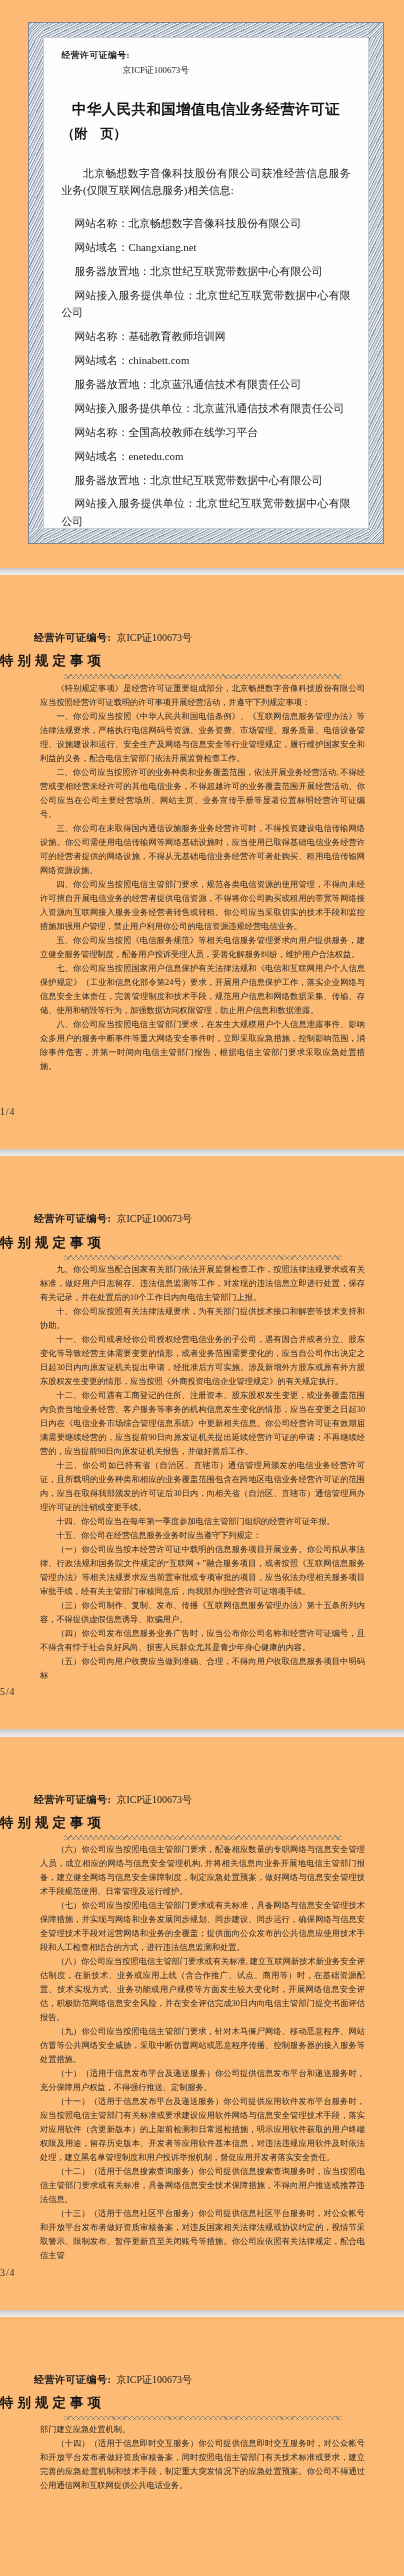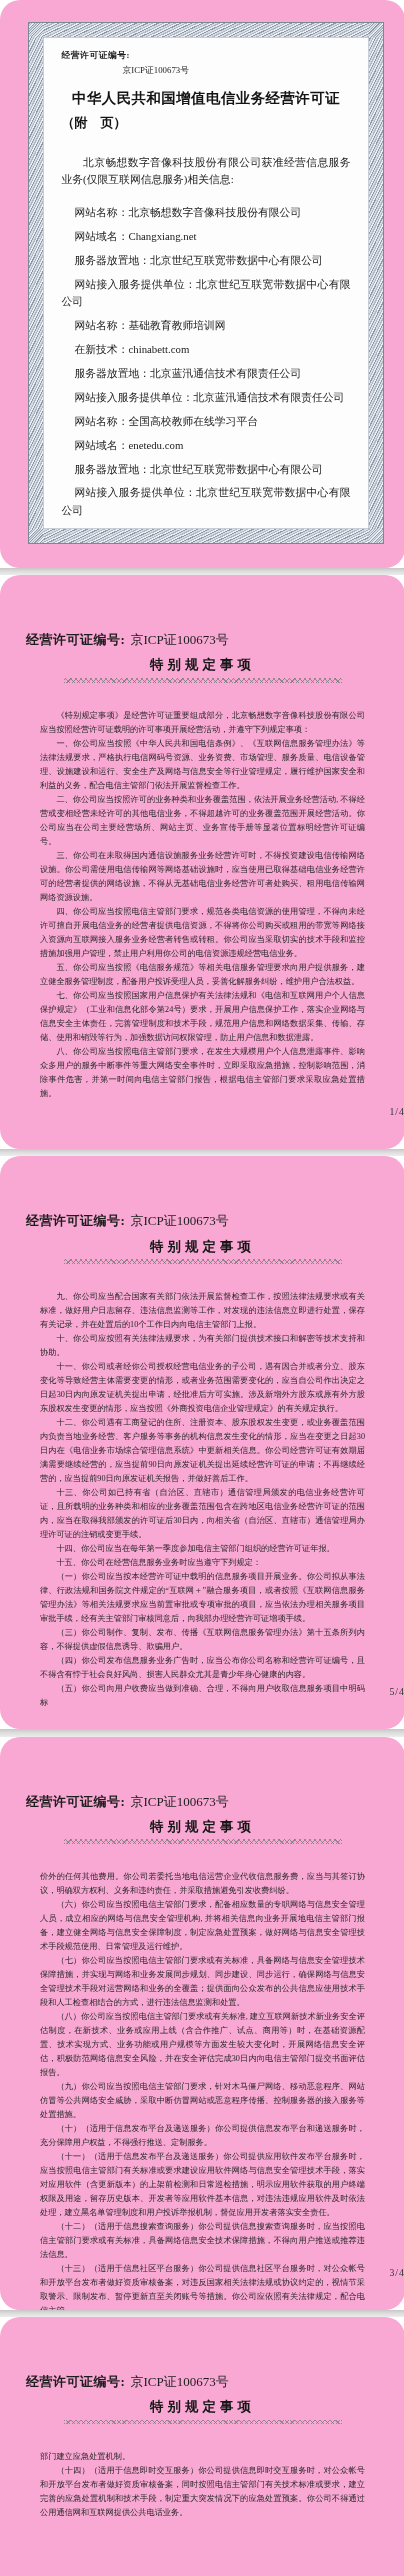--- a/index.html
+++ b/index.html
@@ -2,21 +2,21 @@
 <html style="font-size:8.2px"><head>
 <meta charset="utf-8">
 <style>
   html, body { margin: 0; padding: 0; }
   body {
     width: 405px;
     background: #ffffff;
     font-family: "Liberation Serif", "DejaVu Serif", serif;
     color: #262626;
   }
-  .scan-page { position: relative; background: #f9a8d4; overflow: hidden; border-radius: 20px; }
+  .scan-page { position: relative; background: #fdba74; overflow: hidden; }
   .divider {
     height: 7.2px;
     background: linear-gradient(#c6c6c6, #dcdcdc 45%, #ededed);
   }
 
   
   .cert-page { height: 568px; }
   .cert-frame {
     position: absolute; left: 29px; top: 23px;
     width: 354px; height: 520px;
@@ -26,21 +26,21 @@
       #8e9aa9 0 1.5px, #d7dce3 1.5px 3.6px, #aeb8c4 3.6px 5.2px, #e9ecf0 5.2px 7.2px) 27;
     outline: 0.5px solid #7d8896;
     box-shadow: inset 0 0 0 0.5px #95a0ae;
     background: #fdfdfd;
   }
   .cert-content { padding: 13.4px 18.5px 0 18.5px; }
   .cert-header-label { font-size: 8.8px; font-weight: bold; letter-spacing: 0.5px; color: #1d1d1d; }
   .cert-header-no { margin: 2.6px 0 0 61px; font-size: 8.8px; color: #1d1d1d; }
   .cert-title {
     text-align: center; font-size: 14.4px; font-weight: bold;
-    margin-top: 12px; letter-spacing: 0.5px; color: #141414;
+    margin-top: 23px; letter-spacing: 0.5px; color: #141414;
   }
   .cert-subtitle {
     text-align: left; font-size: 13px; font-weight: bold;
     margin-top: 6.2px; color: #141414;
   }
   .cert-intro {
     margin-top: 21.6px; font-size: 10.8px; line-height: 1.62;
     text-indent: 2em; color: #222; text-align: justify;
   }
   .cert-entries { margin-top: 15px; }
@@ -48,63 +48,63 @@
     font-size: 10.8px; line-height: 1.6; text-indent: 1.2em;
     margin: 6.7px 0 0 0; color: #222; text-align: justify;
   }
 
   
   .prov-1 { height: 574px; }
   .prov-2 { height: 573px; }
   .prov-3 { height: 573px; }
   .prov-4 { height: 556px; }
   .prov-inner { padding-top: 56px; }
-  .prov-header { padding-left: 26px; font-size: 13px; color: #1d1d1d; }
+  .prov-header { padding-left: 34px; font-size: 10px; color: #1d1d1d; }
   .prov-header .lbl { font-weight: bold; letter-spacing: 0.5px; }
   .prov-header .num { margin-left: 5.2px; }
   .prov-title {
-    text-align: center; font-size: 13.4px; font-weight: bold;
+    font-size: 13.4px; font-weight: bold;
     letter-spacing: 4.1px; margin-top: 7.2px; color: #161616;
   }
   .zigzag {
     width: 278px; height: 4.6px; margin: 3.6px auto 0 auto;
     background:
       repeating-linear-gradient(45deg, rgba(115,124,120,0.75) 0 0.8px, transparent 0.8px 3.6px),
       repeating-linear-gradient(-45deg, rgba(115,124,120,0.75) 0 0.8px, transparent 0.8px 3.6px);
   }
   .prov-body {
-    margin-top: 26px; padding: 0 40px 0 40px;
+    margin-top: 3px; padding: 0 40px 0 40px;
     font-size: 8.2px; line-height: 14px;
     text-align: justify; color: #272727;
   }
   .prov-body p { margin: 0; }
   .prov-body p.indent { text-indent: 2em; }
   .pageno {
     position: absolute; bottom: 32px; left: 0; right: 0;
-    text-align: right; font-size: 9.8px; letter-spacing: 1px; color: #333;
+    text-align: left; font-size: 9.8px; letter-spacing: 1px; color: #333;
   }
 </style>
 </head>
 <body>
 
 <section class="scan-page cert-page">
   <div class="cert-frame">
     <div class="cert-content">
       <div class="cert-header-label">经营许可证编号:</div>
       <div class="cert-header-no">京ICP证100673号</div>
       <div class="cert-title">中华人民共和国增值电信业务经营许可证</div>
       <div class="cert-subtitle">（附　页）</div>
       <div class="cert-intro">北京畅想数字音像科技股份有限公司获准经营信息服务业务(仅限互联网信息服务)相关信息:</div>
       <div class="cert-entries">
           <p>网站名称：北京畅想数字音像科技股份有限公司</p>
           <p>网站域名：Changxiang.net</p>
           <p>服务器放置地：北京世纪互联宽带数据中心有限公司</p>
           <p>网站接入服务提供单位：北京世纪互联宽带数据中心有限公司</p>
           <p>网站名称：基础教育教师培训网</p>
-          <p>在新技术：chinabett.com</p>
+          <p>网站域名：chinabett.com</p>
           <p>服务器放置地：北京蓝汛通信技术有限责任公司</p>
           <p>网站接入服务提供单位：北京蓝汛通信技术有限责任公司</p>
           <p>网站名称：全国高校教师在线学习平台</p>
           <p>网站域名：enetedu.com</p>
           <p>服务器放置地：北京世纪互联宽带数据中心有限公司</p>
           <p>网站接入服务提供单位：北京世纪互联宽带数据中心有限公司</p>
         </div>
     </div>
   </div>
 </section>
@@ -161,21 +161,20 @@
 <div class="divider"></div>
 
 <section class="scan-page prov-3">
   <div class="prov-inner">
     <div class="prov-header">
       <span class="lbl">经营许可证编号:</span><span class="num">京ICP证100673号</span>
     </div>
     <div class="prov-title">特别规定事项</div>
     <div class="zigzag"></div>
     <div class="prov-body">
-        <p>价外的任何其他费用。你公司若委托当地电信运营企业代收信息服务费，应当与其签订协议，明确双方权利、义务和违约责任，并采取措施避免引发收费纠纷。</p>
         <p class="indent">（六）你公司应当按照电信主管部门要求，配备相应数量的专职网络与信息安全管理人员，成立相应的网络与信息安全管理机构, 并将相关信息向业务开展地电信主管部门报备，建立健全网络与信息安全保障制度，制定应急处置预案，做好网络与信息安全管理技术手段规范使用、日常管理及运行维护。</p>
         <p class="indent">（七）你公司应当按照电信主管部门要求或有关标准，具备网络与信息安全管理技术保障措施，并实现与网络和业务发展同步规划、同步建设、同步运行，确保网络与信息安全管理技术手段对运营网络和业务的全覆盖；提供面向公众发布的公共信息应使用技术手段和人工检查相结合的方式，进行违法信息监测和处置。</p>
         <p class="indent">（八）你公司应当按照电信主管部门要求或有关标准, 建立互联网新技术新业务安全评估制度，在新技术、业务或应用上线（含合作推广、试点、商用等）时，在基础资源配置、技术实现方式、业务功能或用户规模等方面发生较大变化时，开展网络信息安全评估，积极防范网络信息安全风险，并在安全评估完成30日内向电信主管部门提交书面评估报告。</p>
         <p class="indent">（九）你公司应当按照电信主管部门要求，针对木马僵尸网络、移动恶意程序、网站仿冒等公共网络安全威胁，采取中断仿冒网站或恶意程序传播、控制服务器的接入服务等处置措施。</p>
         <p class="indent">（十）（适用于信息发布平台及递送服务）你公司提供信息发布平台和递送服务时，充分保障用户权益，不得强行推送、定制服务。</p>
         <p class="indent">（十一）（适用于信息发布平台及递送服务）你公司提供应用软件发布平台服务时，应当按照电信主管部门有关标准或要求建设应用软件网络与信息安全管理技术手段，落实对应用软件（含更新版本）的上架前检测和日常巡检措施，明示应用软件获取的用户终端权限及用途，留存历史版本、开发者等应用软件基本信息，对违法违规应用软件及时依法处理，建立黑名单管理制度和用户投诉举报机制，督促应用开发者落实安全责任。</p>
         <p class="indent">（十二）（适用于信息搜索查询服务）你公司提供信息搜索查询服务时，应当按照电信主管部门要求或有关标准，具备网络信息安全技术保障措施，不得向用户推送或推荐违法信息。</p>
         <p class="indent">（十三）（适用于信息社区平台服务）你公司提供信息社区平台服务时，对公众帐号和开放平台发布者做好资质审核备案，对违反国家相关法律法规或协议约定的，视情节采取警示、限制发布、暂停更新直至关闭账号等措施。你公司应依照有关法律规定，配合电信主管</p>
       </div>
   </div>

